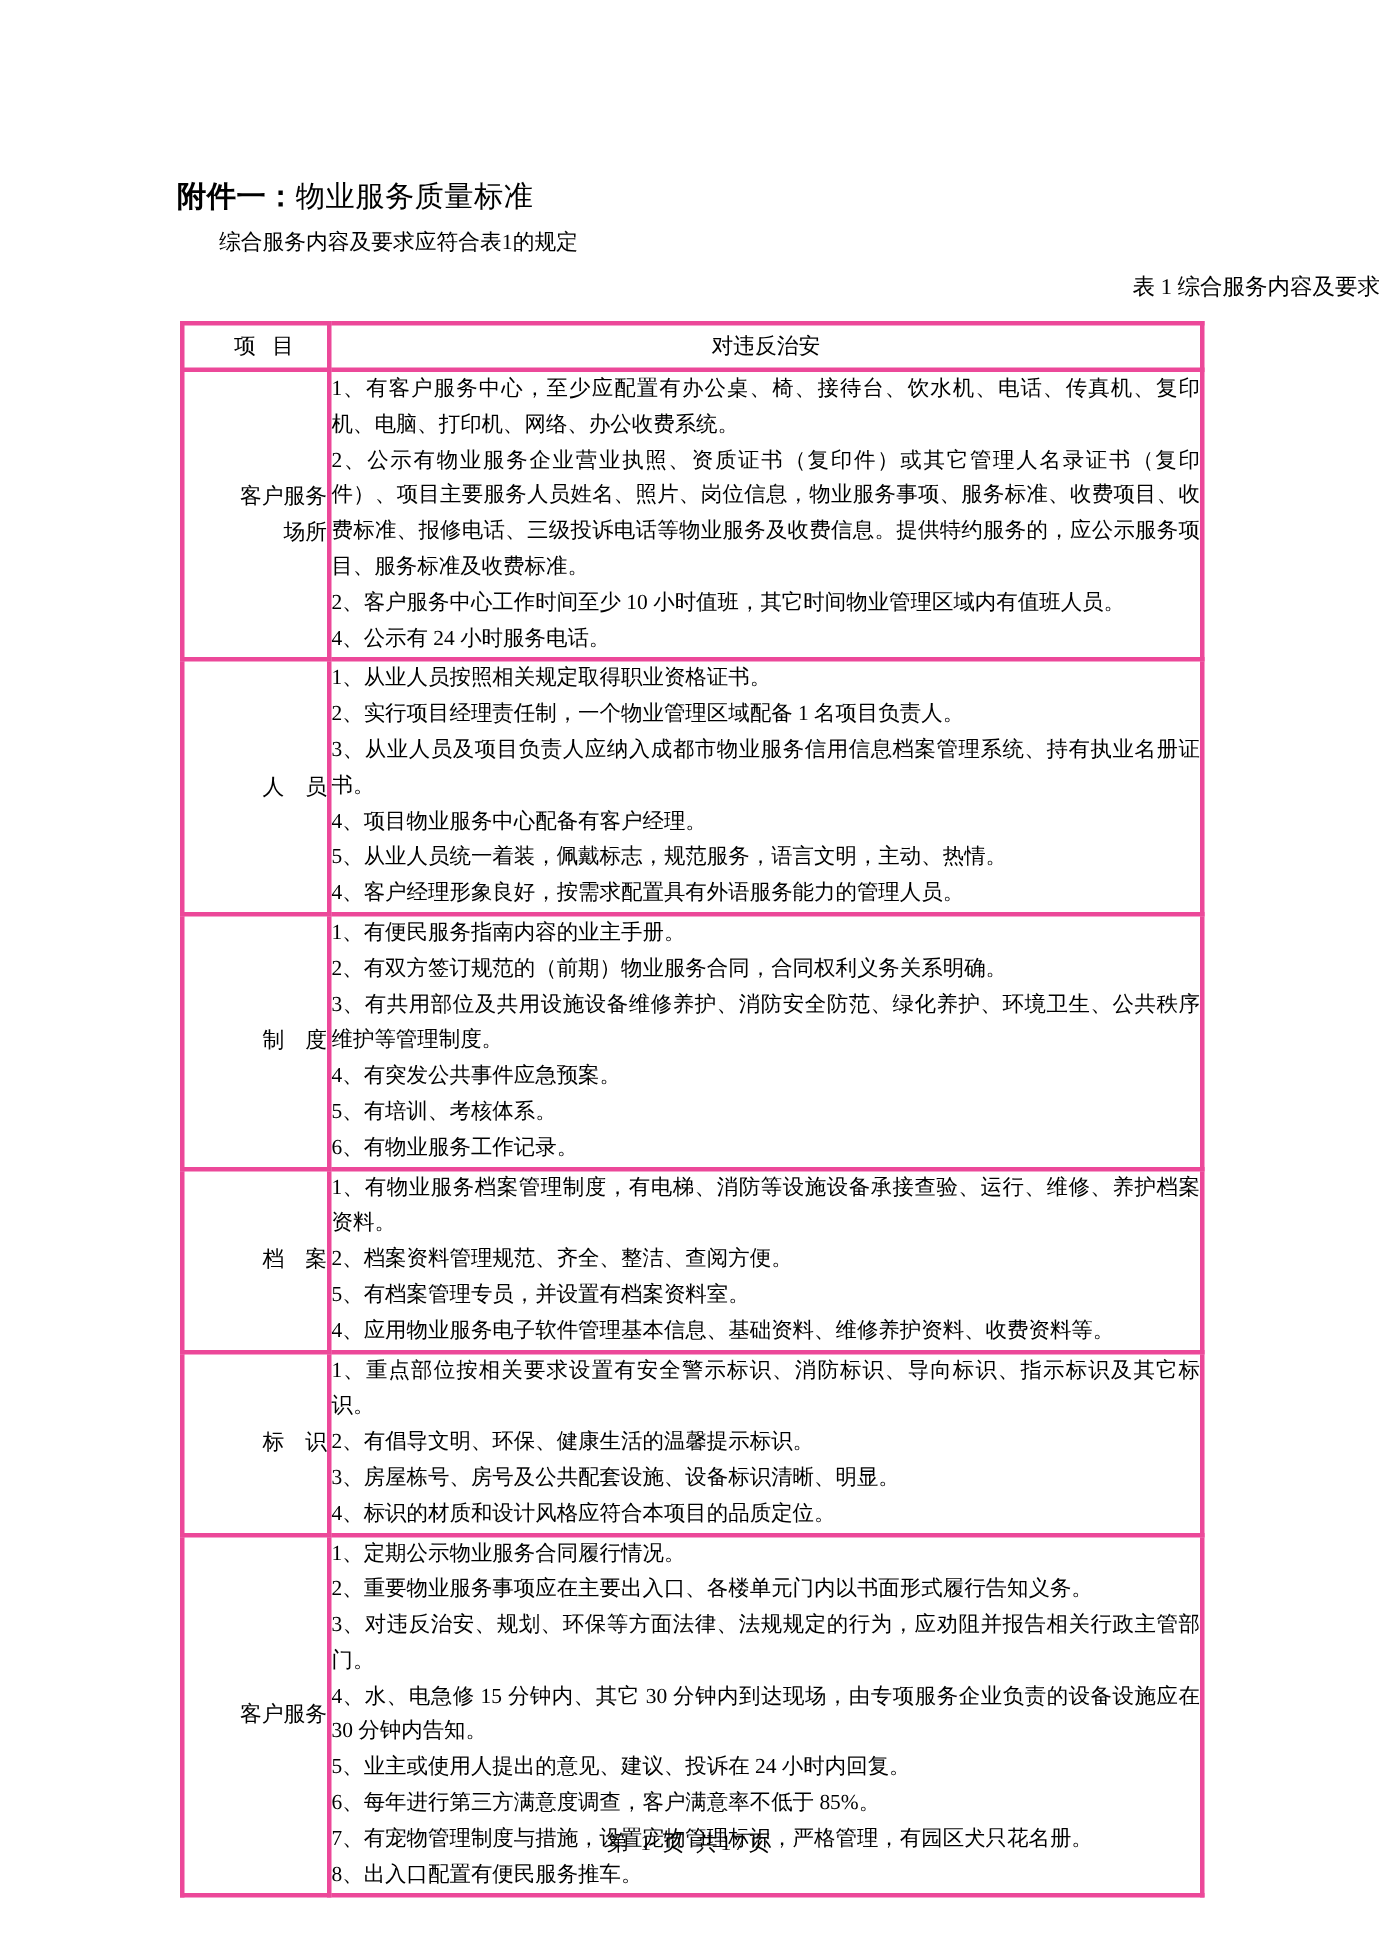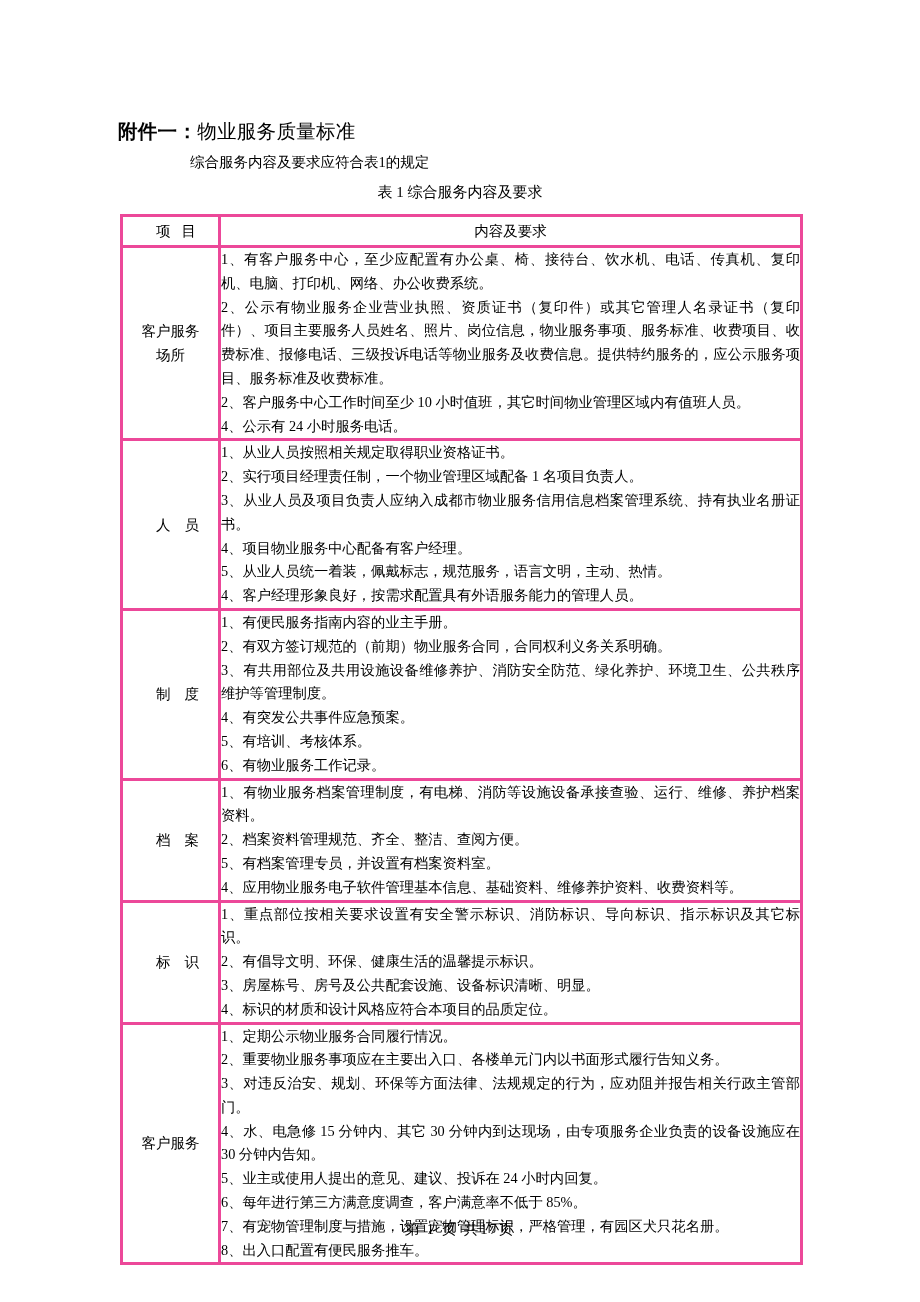--- a/index.html
+++ b/index.html
@@ -41,29 +41,28 @@
     font-weight: normal;
   }
 
   .intro-line {
     position: absolute;
     left: 146px;
     top: 151px;
     font-size: 14.5px;
     line-height: 22px;
     white-space: nowrap;
-    margin-left: 44px;
   }
 
   .table-caption {
     position: absolute;
     left: 0;
     top: 181px;
     width: 920px;
-    text-align: center;
+    text-align: right;
     font-size: 15px;
     line-height: 22px;
   }
 
   
   .std-table {
     position: absolute;
     left: 120px;
     top: 214px;
     width: 680px;
@@ -85,21 +84,21 @@
     font-size: 14.5px;
     height: 28px;
     line-height: 28px;
   }
   .hdr-cell .spaced {
     letter-spacing: 11px;
     padding-left: 11px;
   }
 
   .item-cell {
-    text-align: center;
+    text-align: right;
     font-size: 14.5px;
     line-height: 24px;
     padding: 0 4px;
   }
   .item-cell .spaced2 {
     letter-spacing: 14px;
     padding-left: 14px;
     display: inline-block;
   }
   .item-cell .twoline {
@@ -145,21 +144,21 @@
   <div class="table-caption">表 1 综合服务内容及要求</div>
 
   <table class="std-table">
     <colgroup>
       <col class="c-item">
       <col class="c-body">
     </colgroup>
     <thead>
       <tr>
         <th class="hdr-cell"><span class="spaced">项</span><span>目</span></th>
-        <th class="hdr-cell">内容及要求</th>
+        <th class="hdr-cell">对违反治安</th>
       </tr>
     </thead>
     <tbody>
         <tr>
           <td class="item-cell">
             <span class="twoline">客户服务</span>
             <span class="twoline">场所</span>
           </td>
           <td class="body-cell">
             <p>1、有客户服务中心，至少应配置有办公桌、椅、接待台、饮水机、电话、传真机、复印机、电脑、打印机、网络、办公收费系统。</p>

